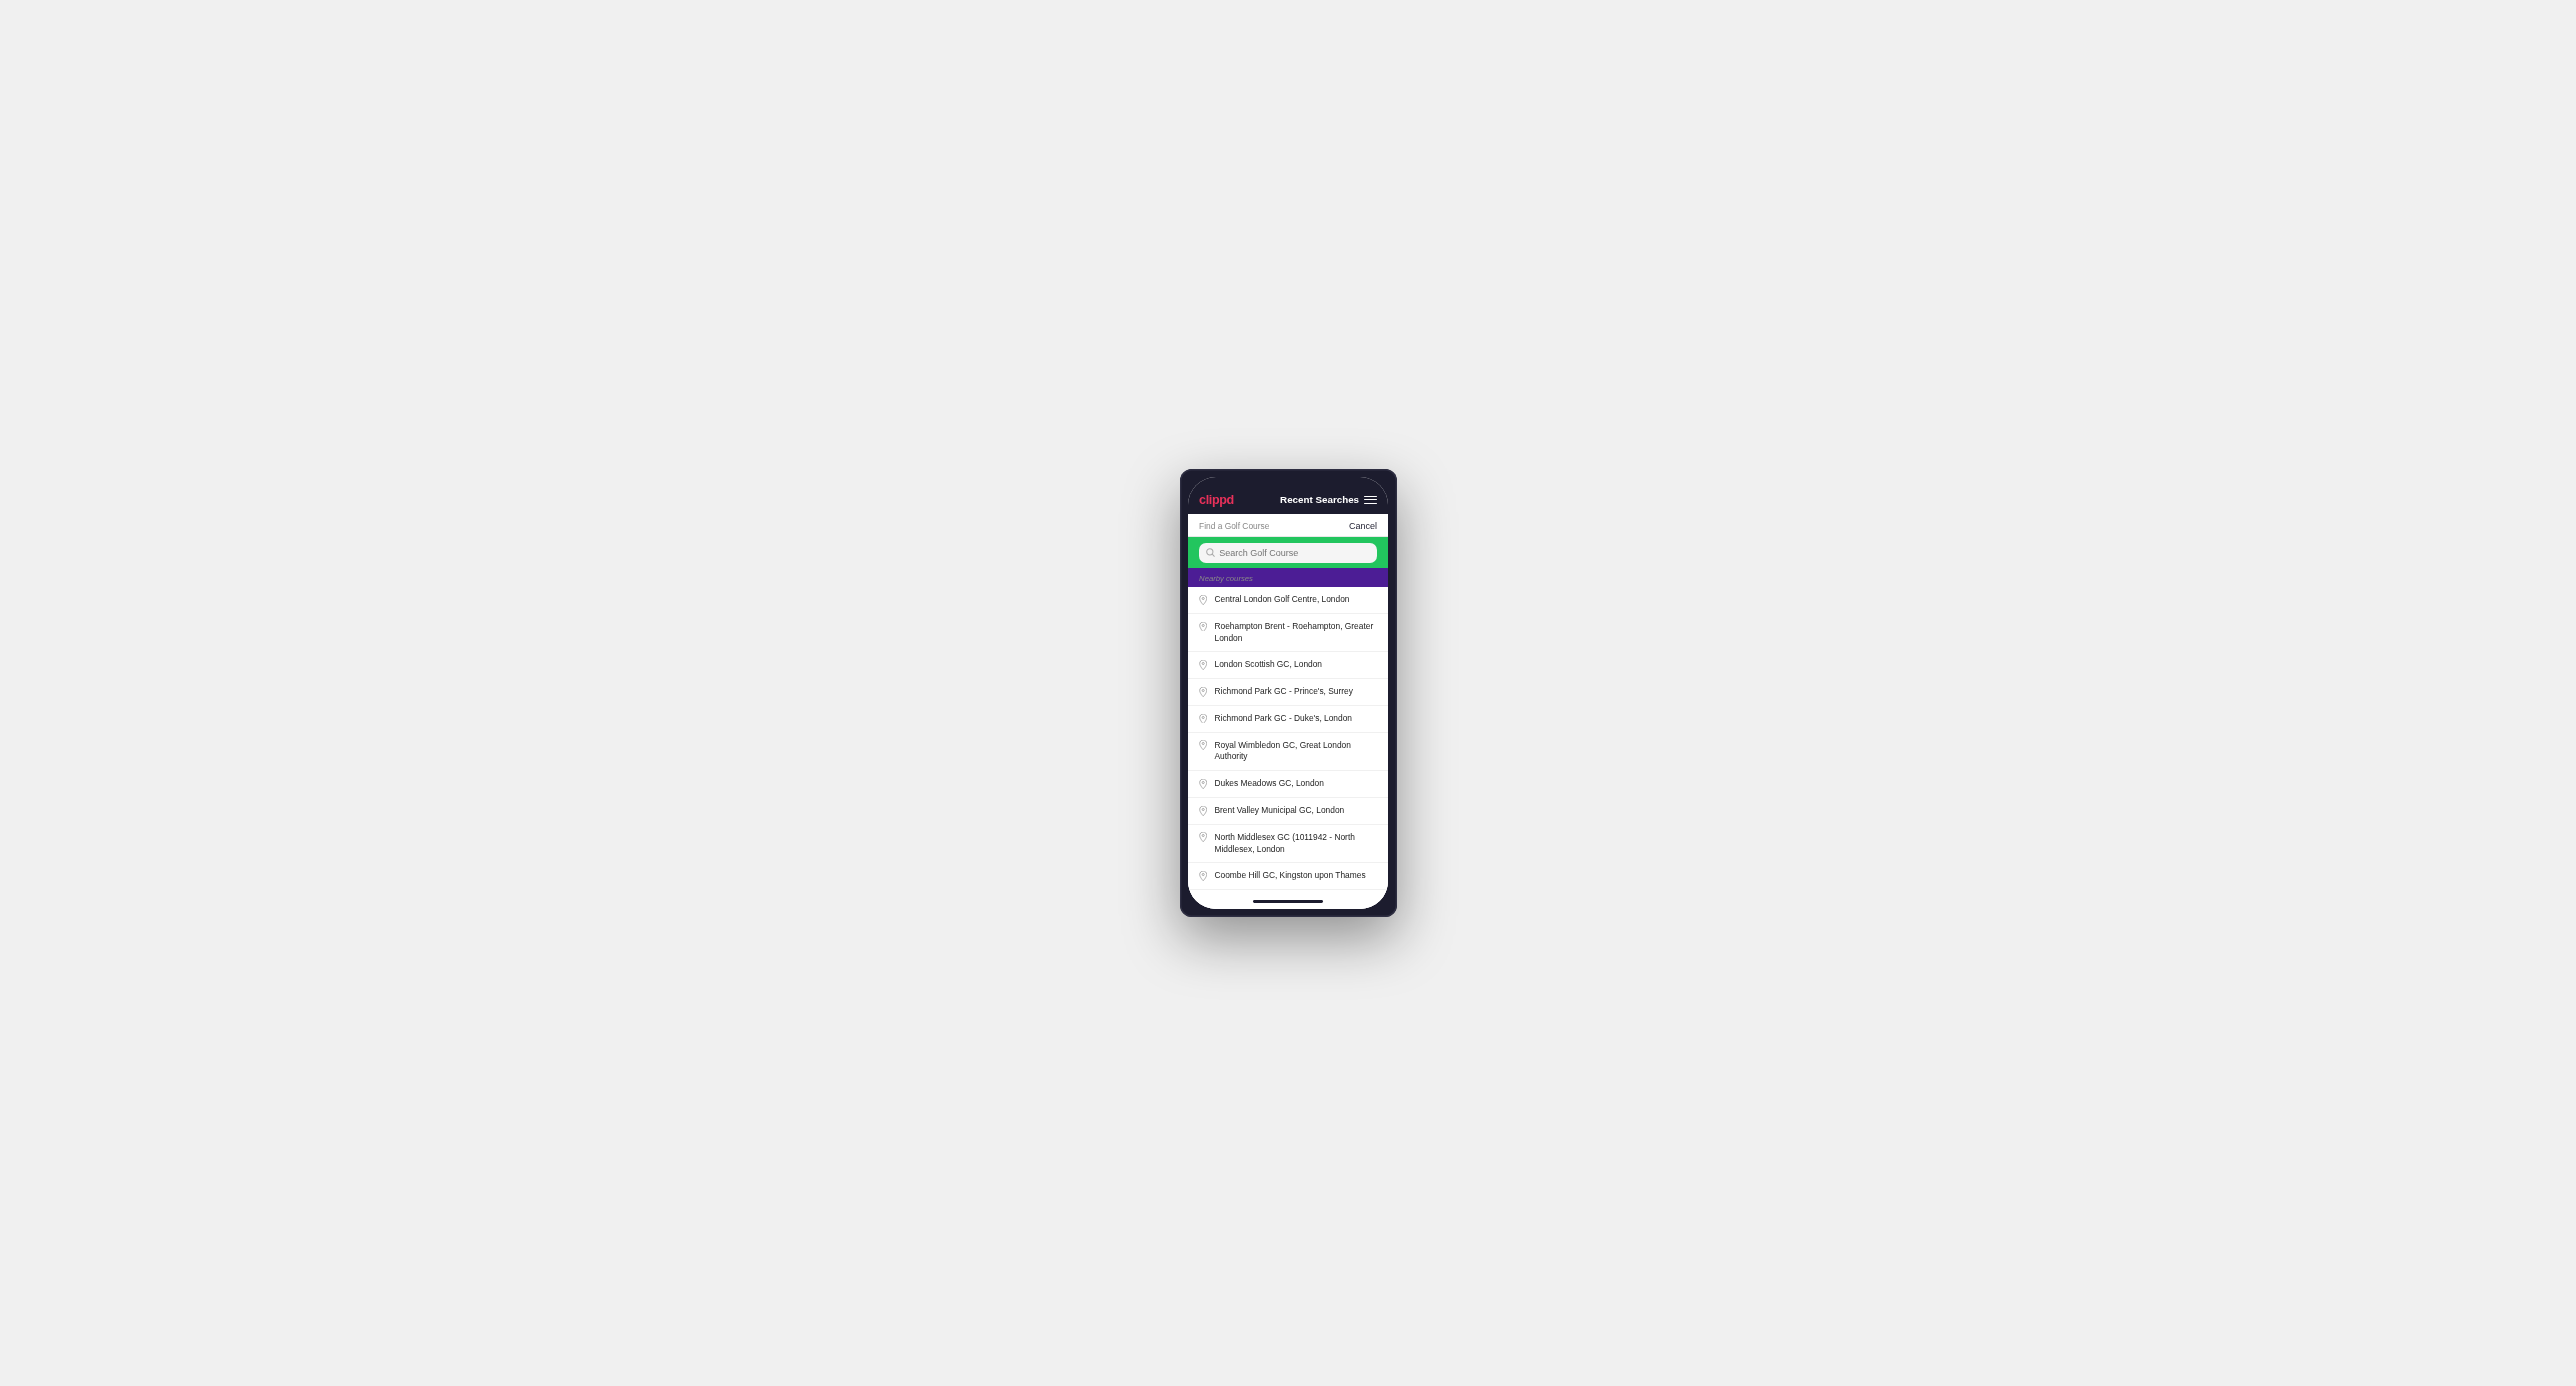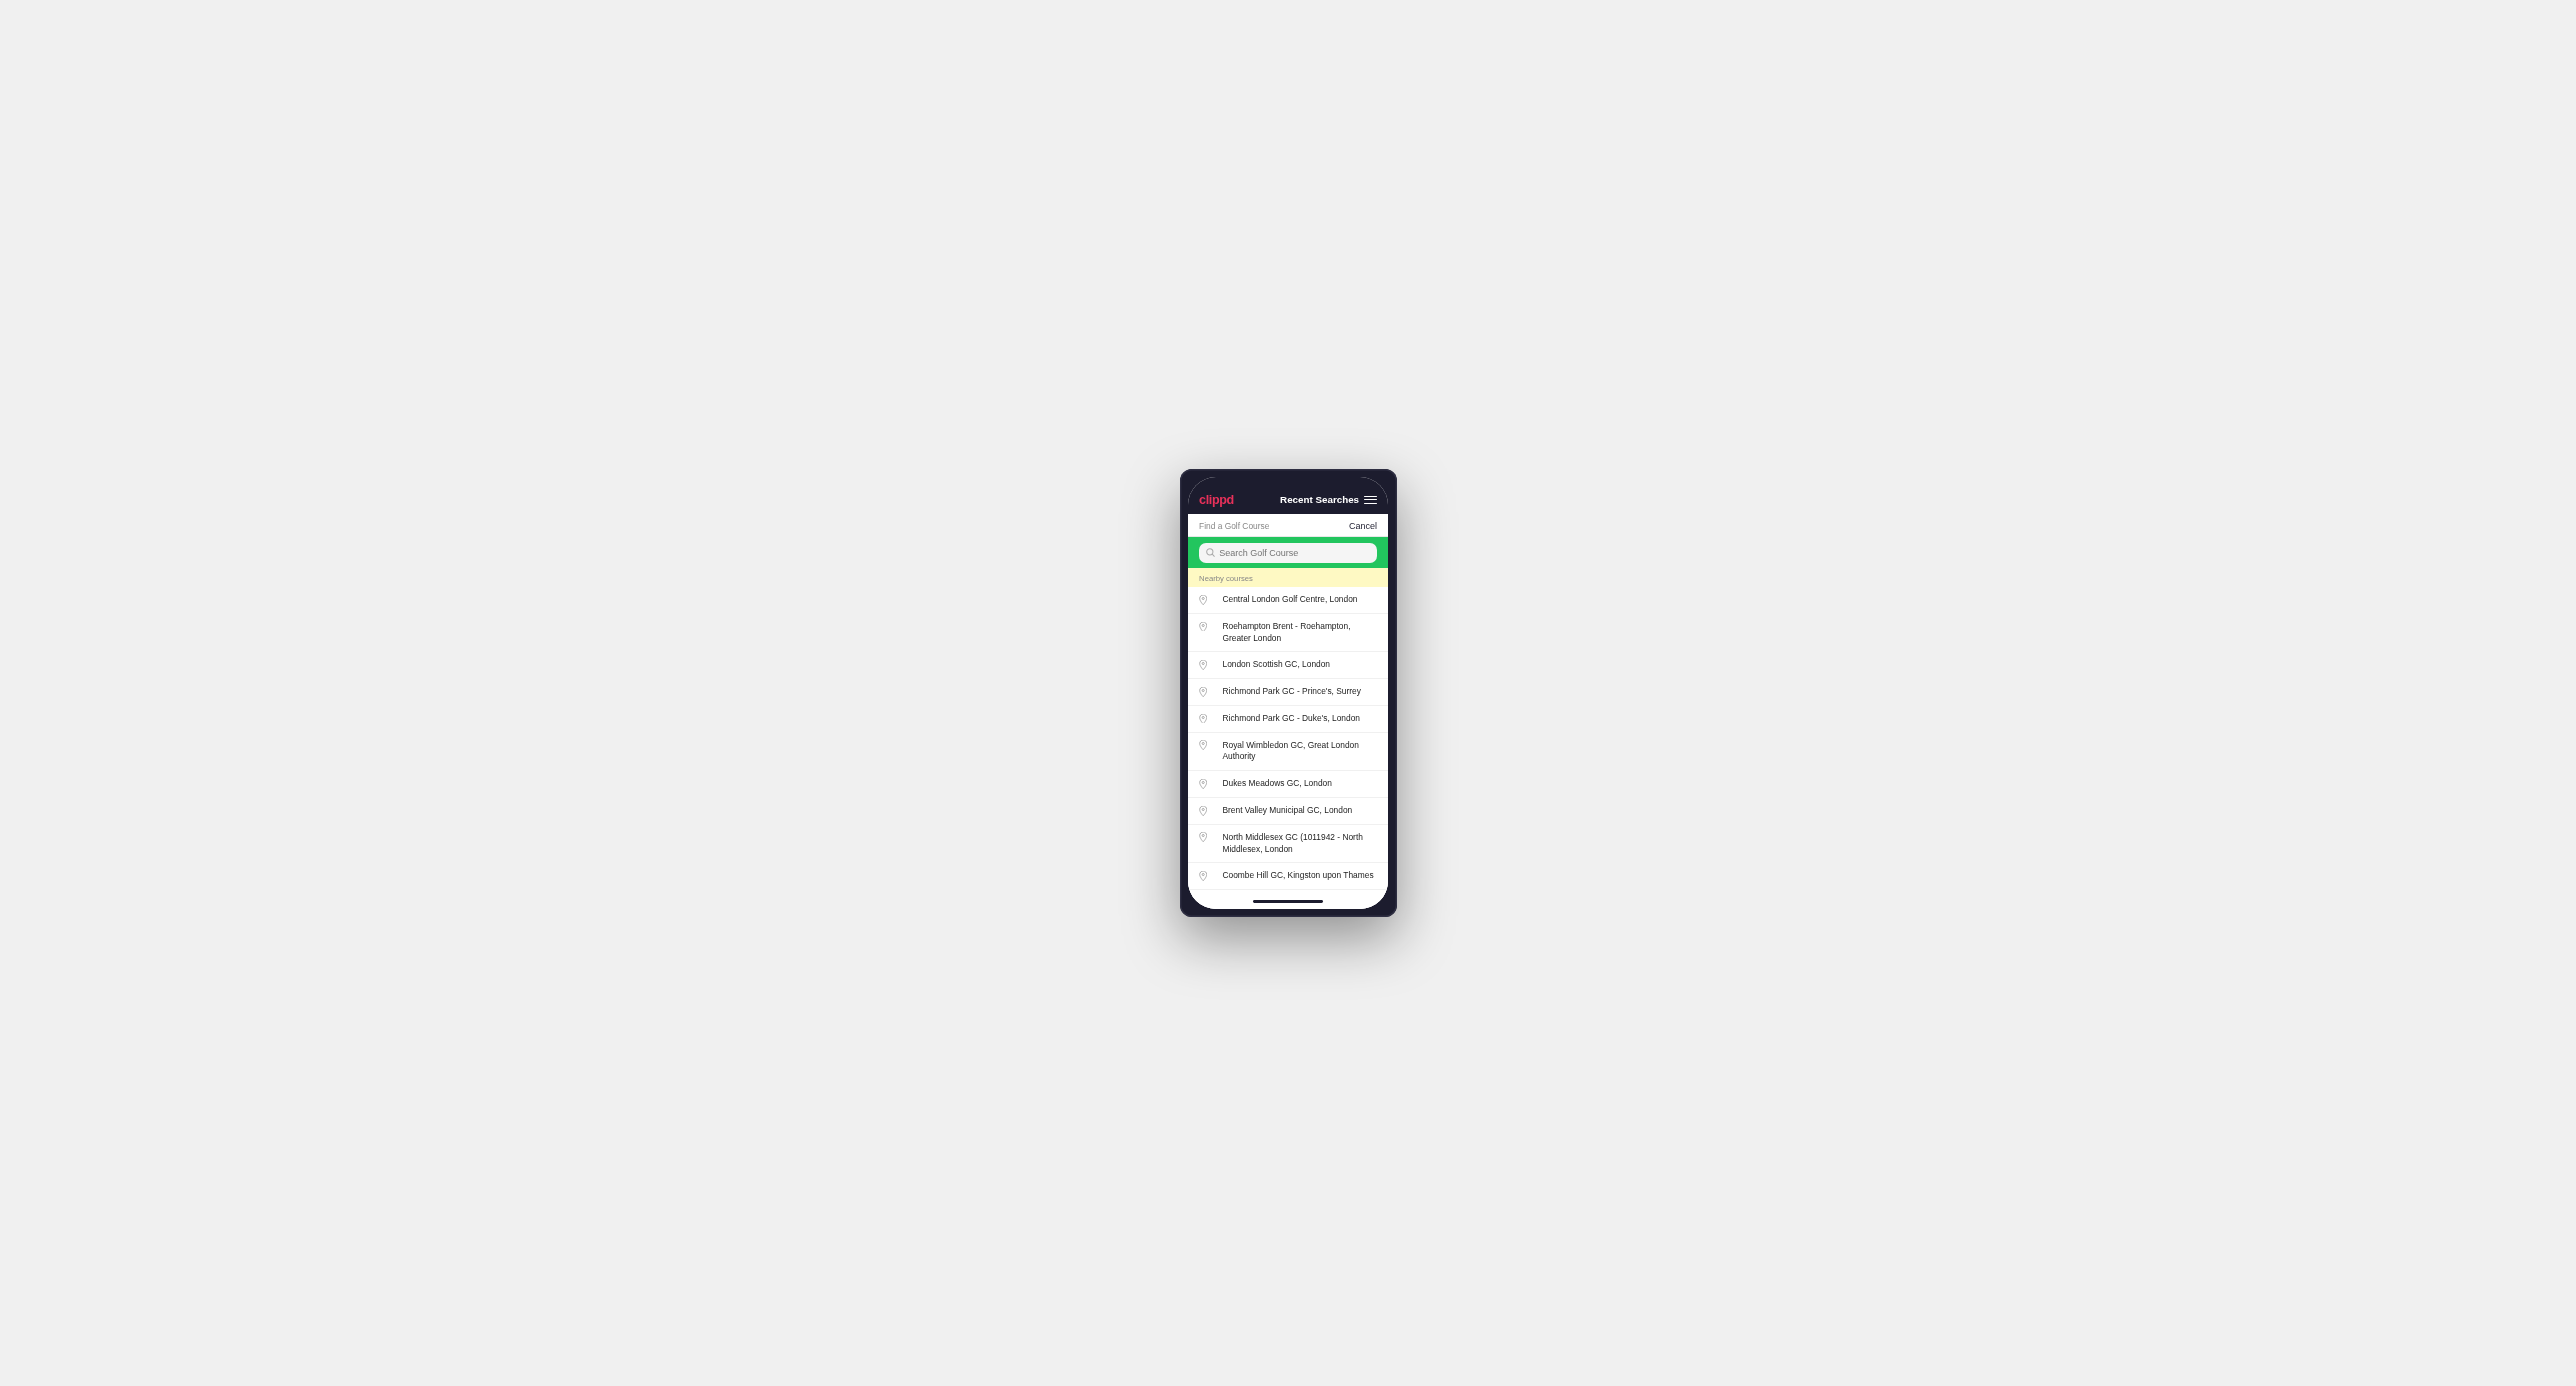--- a/index.html
+++ b/index.html
@@ -134,37 +134,38 @@
       outline: none;
       font-size: 9px;
       color: #999;
       width: 100%;
     }
 
     .nearby-label {
       padding: 5.6px 11.2px 4.2px 11.2px;
       font-size: 7.7px;
       color: #888;
-      background: #fef9c3;
-      flex-shrink: 0;
+      background: #4c1d95;
+      flex-shrink: 0;
+      font-style: italic;
     }
 
     .course-list {
       flex: 1;
       overflow-y: auto;
       background: #ffffff;
     }
 
     .course-item {
       display: flex;
       align-items: flex-start;
       padding: 7px 11.2px;
       border-bottom: 0.7px solid #f0f0f0;
       cursor: pointer;
-      gap: 15px;
+      gap: 7px;
     }
 
     .pin-icon {
       flex-shrink: 0;
       margin-top: 0.7px;
       color: #888;
     }
 
     .course-name {
       font-size: 8.4px;

